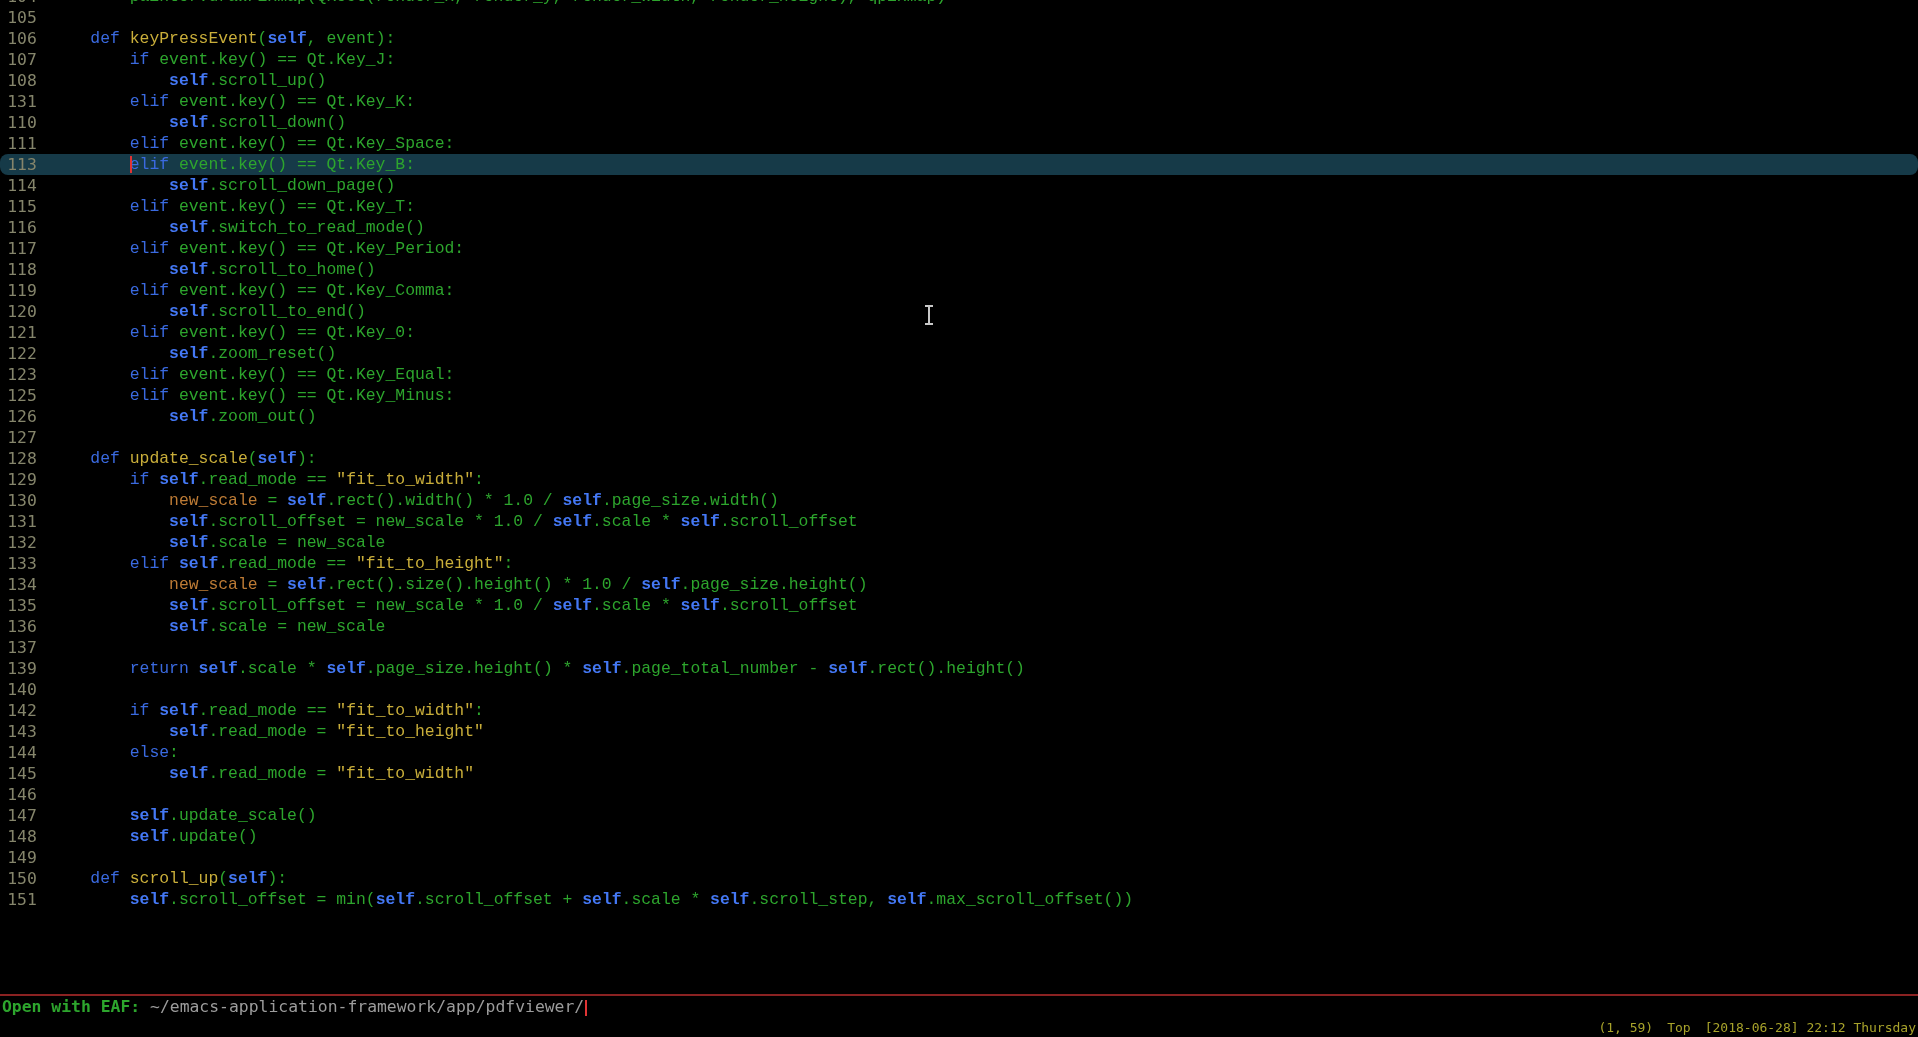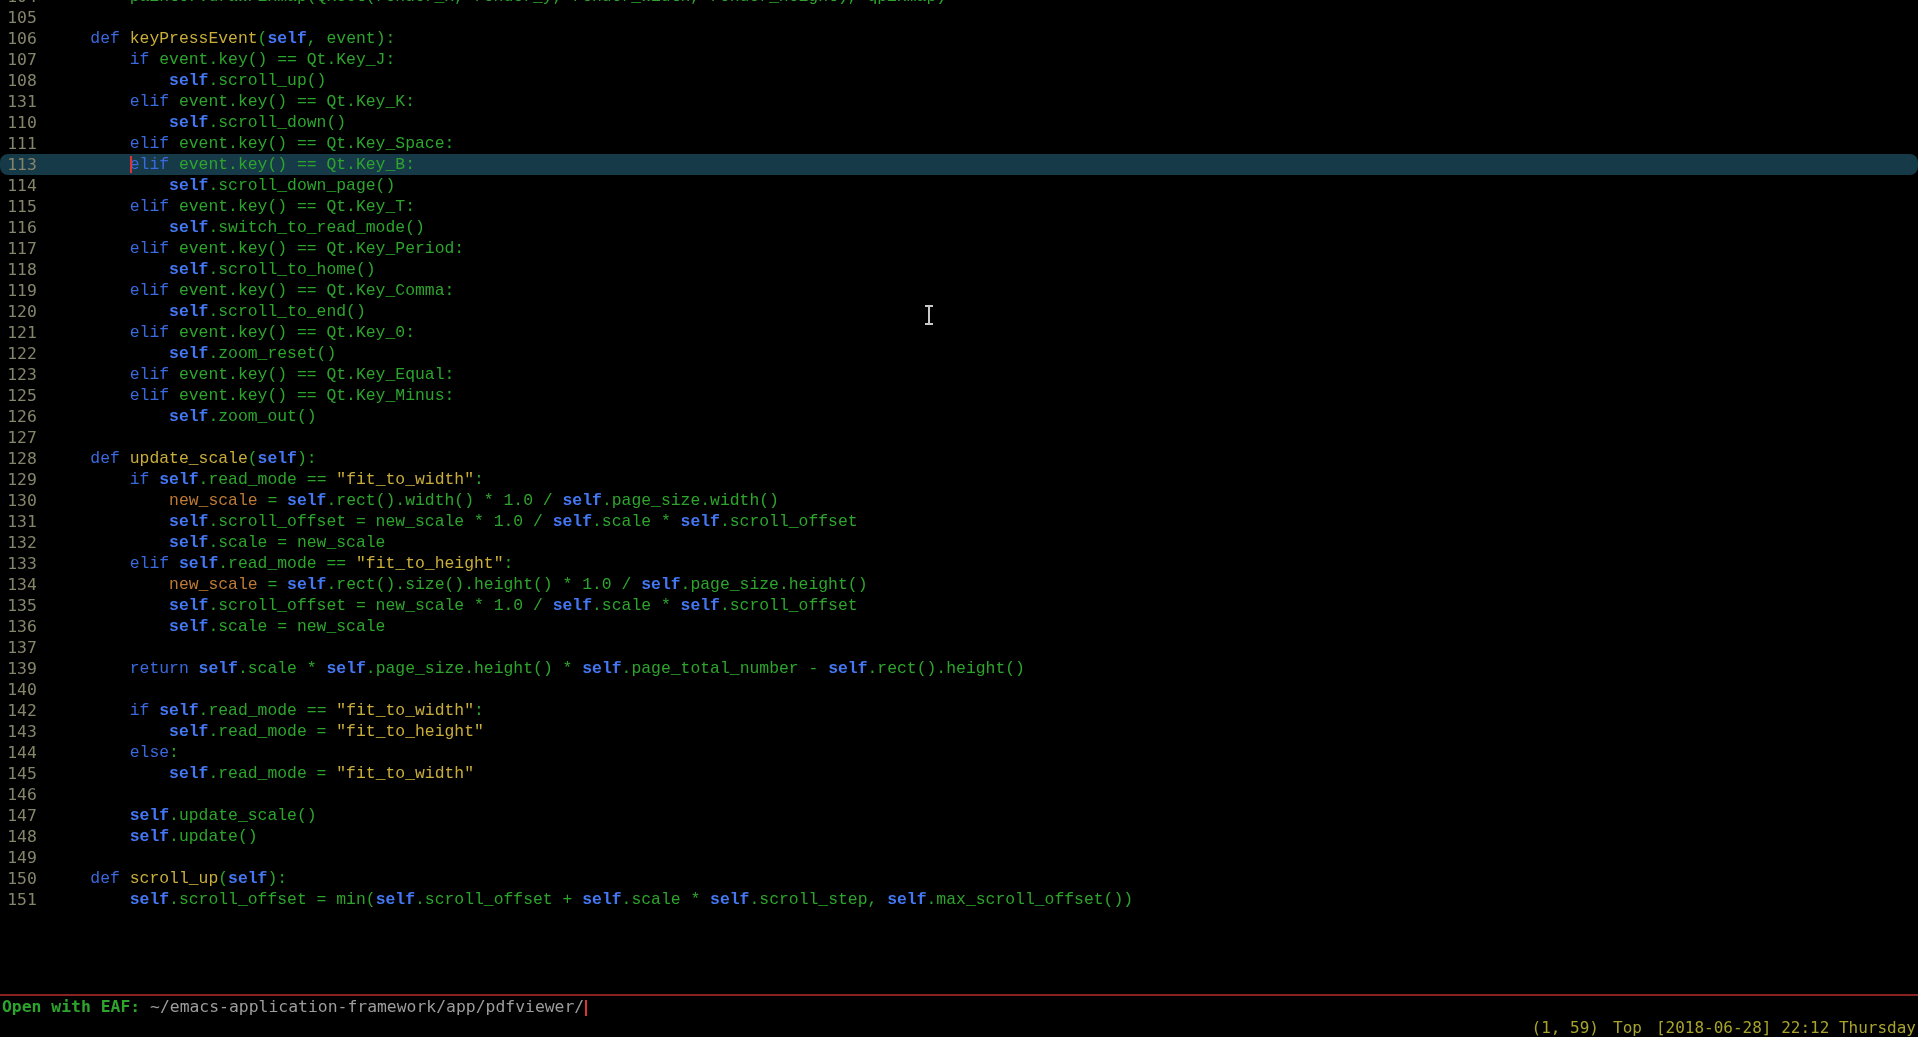--- a/index.html
+++ b/index.html
@@ -49,21 +49,21 @@
     white-space: pre;
   }
   .mb-prompt { color: var(--def, #2da52d); font-weight: bold; margin-top: 16px; }
   .mb-value { color: var(--path, #9c9c9c); }
   .mb-cursor {
     display: inline-block; width: 2px; height: 16px; margin-left: 1px;
     background: var(--cursor, #e03434); vertical-align: text-bottom;
   }
   #statusline {
     position: absolute; bottom: 2px; right: 2px;
-    font-size: 16px; line-height: 14px;
+    font-size: 13px; line-height: 14px;
     color: var(--status, #a8a32b);
     white-space: pre;
   }
   #statusline .gap { margin-left: 14px; }
   #mouse { position: absolute; left: 923px; top: 304px; }
 </style>
 </head>
 <body>
 
 <div id="code-area">

